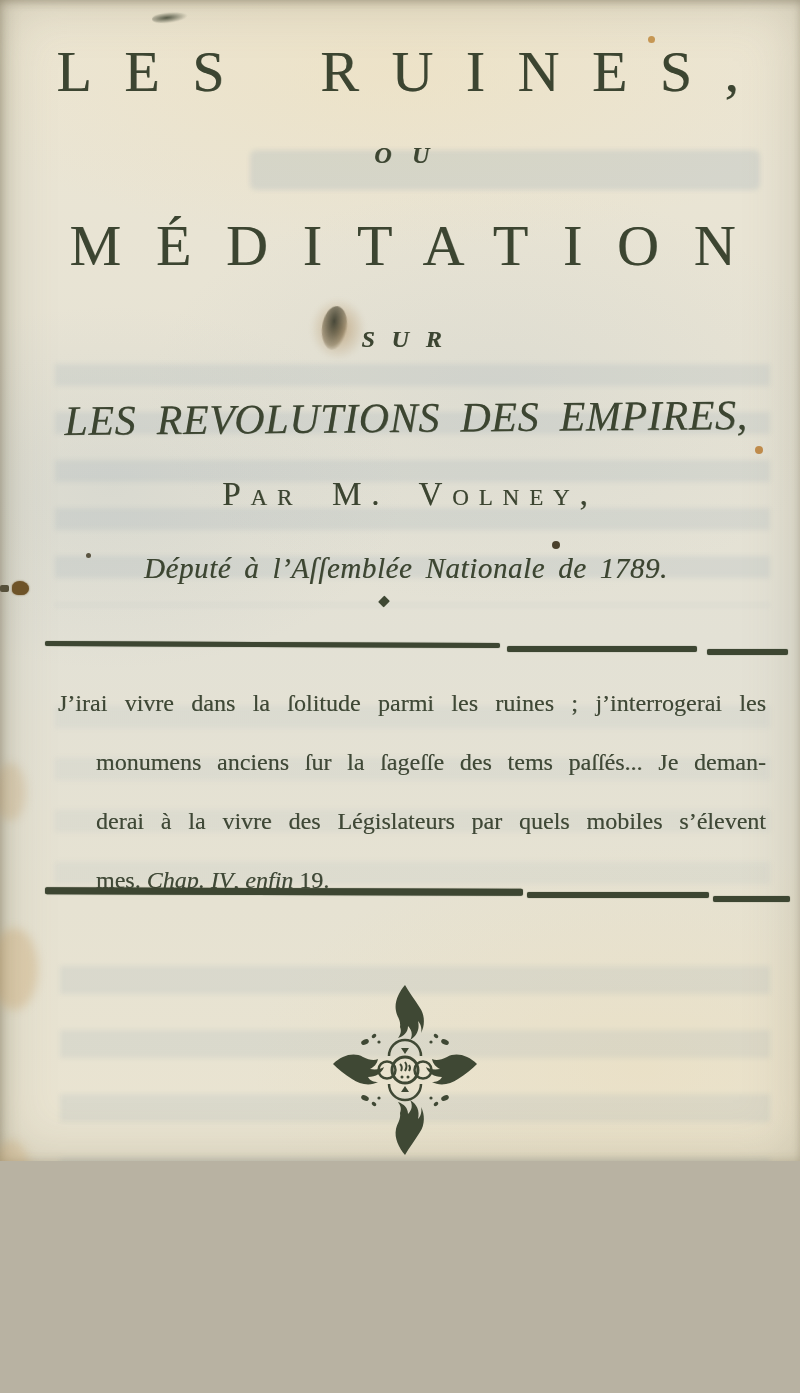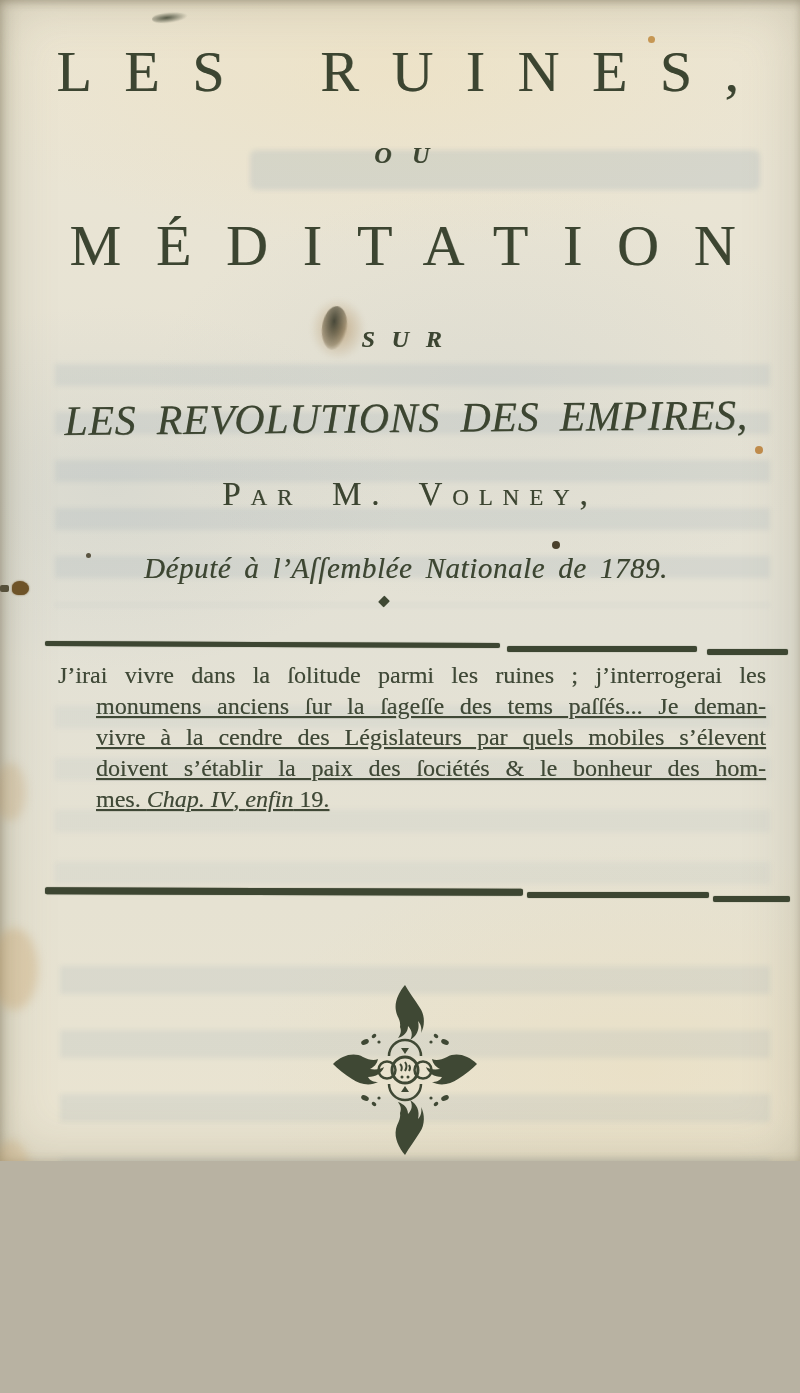--- a/index.html
+++ b/index.html
@@ -34,22 +34,22 @@
   .deputy { font-size:29px; font-style:italic; letter-spacing:0.02em; word-spacing:0.18em; transform:translateX(6px); }
   .year { font-size:34px; font-weight:bold; letter-spacing:0.16em; transform:translateX(6px); }
   
   .rule { position:absolute; z-index:2; }
   .rule span { position:absolute; display:block; background:#3d4632; border-radius:2px;
                box-shadow:0 0 1px rgba(61,70,50,0.8); }
   
   .epigraph { position:absolute; left:58px; top:660px; width:708px; z-index:2;
               font-size:24px; line-height:31px; color:#3f4836;
               text-shadow:0.3px 0.3px 0.4px rgba(60,70,50,0.5); }
-  .ep-line { text-align:justify; text-align-last:justify; }
-  .ep-line.cont { padding-left:38px;text-decoration:underline; }
+  .ep-line { text-align:justify; text-align-last:justify;margin-top:28px; }
+  .ep-line.cont { padding-left:38px; }
   .ep-line.last { text-align-last:left; }
   .it { font-style:italic; }
   
   .fleuron { position:absolute; left:50%; top:982px; transform:translateX(-50%); margin-left:5px; z-index:2; }
   
   .double-rule { position:absolute; left:312px; top:1248px; width:198px; z-index:2; transform:rotate(-0.6deg); }
   .double-rule .l1 { width:186px; height:7px; background:#3d4632; margin-left:5px; border-radius:2px; }
   .double-rule .l2 { width:198px; height:5px; background:#3d4632; margin-top:5px; border-radius:2px; }
   
   .mark { position:absolute; z-index:3; pointer-events:none; }
@@ -98,22 +98,21 @@
 
   <div class="rule" style="left:45px; top:640px; width:743px; height:16px;">
     <span style="left:0;   top:2px; width:455px; height:5px; transform:rotate(0.25deg);"></span>
     <span style="left:462px; top:6px; width:190px; height:6px;"></span>
     <span style="left:662px; top:9px; width:81px;  height:6px;"></span>
   </div>
 
   <div class="epigraph">
     <div class="ep-line">J’irai vivre dans la ſolitude parmi les ruines ; j’interrogerai les</div>
     <div class="ep-line cont">monumens anciens ſur la ſageſſe des tems paſſés... Je deman-</div>
-    <div class="ep-line cont">vivre à la cendre des Législateurs par quels mobiles s’élevent</div>
-    <div class="ep-line cont">doivent s’établir la paix des ſociétés &amp; le bonheur des hom-</div>
+    <div class="ep-line cont">derai à la vivre des Législateurs par quels mobiles s’élevent</div>
     <div class="ep-line cont last"><span>mes. </span><span class="it">Chap. IV</span><span>, </span><span class="it">enfin</span><span> 19.</span></div>
   </div>
 
   <div class="rule" style="left:45px; top:886px; width:745px; height:18px;">
     <span style="left:0;    top:2px;  width:478px; height:7px; transform:rotate(0.2deg);"></span>
     <span style="left:482px; top:6px;  width:182px; height:6px;"></span>
     <span style="left:668px; top:10px; width:77px;  height:6px;"></span>
   </div>
 
   <svg class="fleuron" width="150" height="176" viewBox="0 0 150 176">

